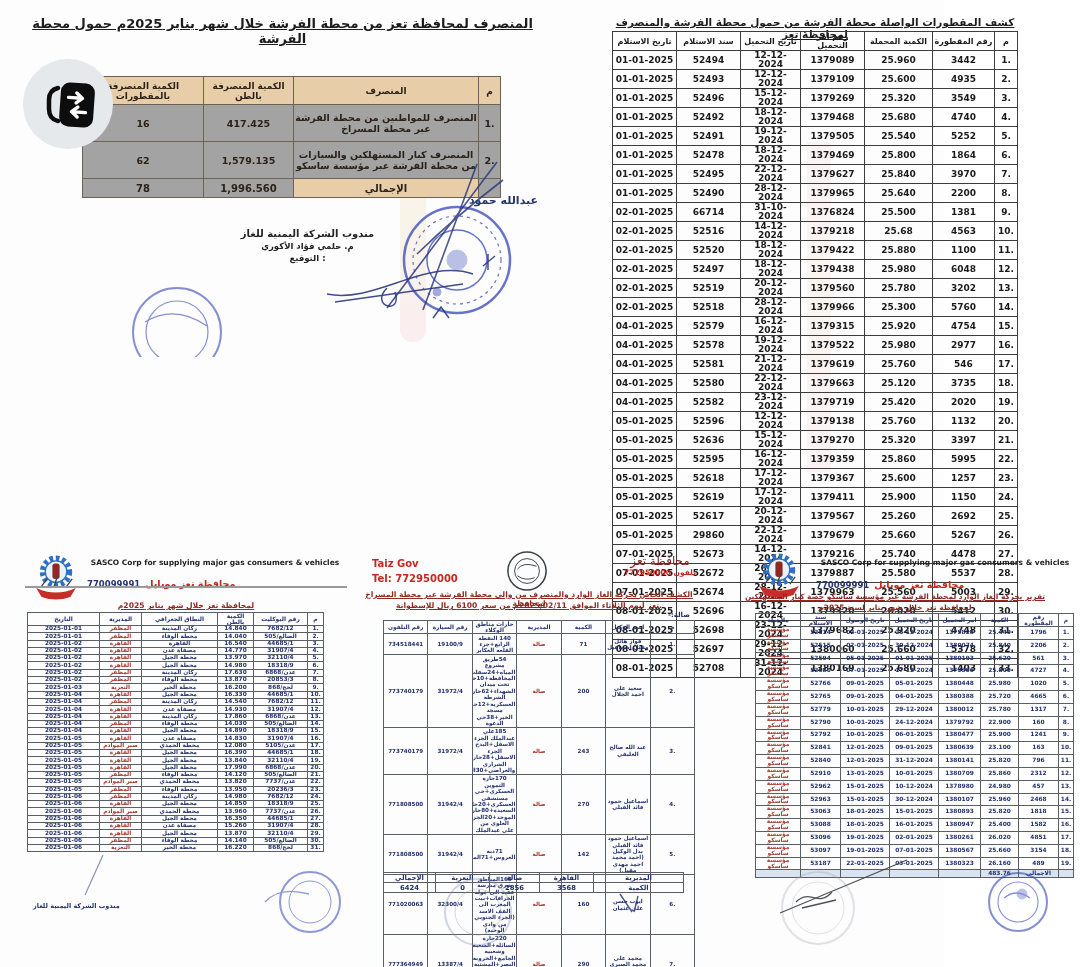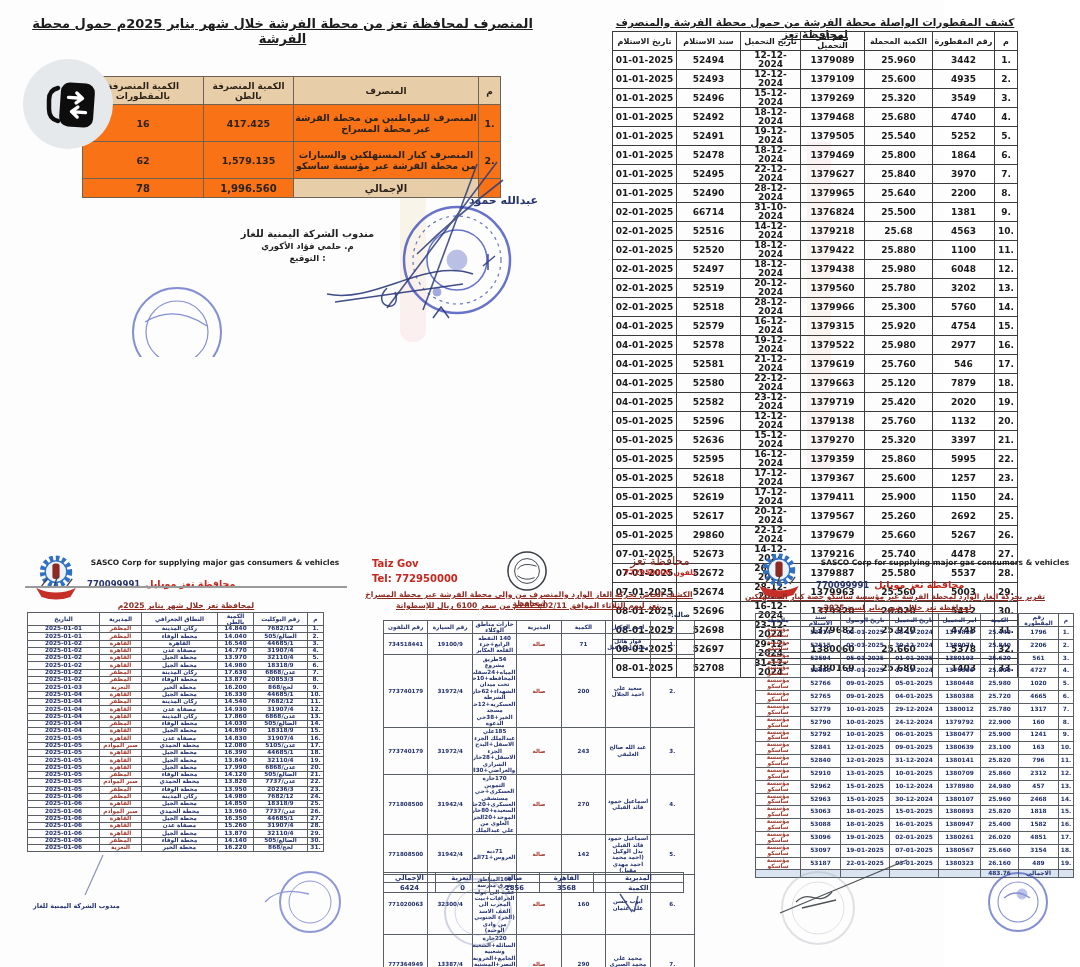--- a/index.html
+++ b/index.html
@@ -12,21 +12,21 @@
   table { border-collapse:collapse; table-layout:fixed; direction:rtl; }
   th,td { border:1px solid #4c4c4c; text-align:center; vertical-align:middle;
           unicode-bidi:plaintext; overflow:hidden; padding:0 1px; }
 
   
   #doc1 { left:25px; top:12px; width:515px; height:345px; }
   #doc1 .ttl { position:absolute; top:4px; left:0; width:100%; font-size:13px; }
   .t1 { position:absolute; left:57px; top:64px; width:418px; }
   .t1 th,.t1 td { border:1px solid #6e6254; font-weight:bold; color:#2b2218; }
   .t1 th { background:#e8cda9; font-size:9px; height:28px; }
-  .t1 td { background:#f97316; font-size:10px; }
+  .t1 td { background:#a3a3a3; font-size:10px; }
   .t1 th:nth-child(1){width:22px;} .t1 th:nth-child(2){width:185px;}
   .t1 th:nth-child(3){width:90px;} .t1 th:nth-child(4){width:121px;}
   .t1 tbody tr:nth-child(1) td,.t1 tbody tr:nth-child(2) td{height:37px;font-size:9.5px;}
   .t1 tbody tr:nth-child(3) td{height:19px;}
   .t1 tbody tr:nth-child(3) td:nth-child(2){background:#e8cda9;}
   .wmark { position:absolute; left:375px; top:82px; width:26px; height:248px;
     background:linear-gradient(180deg,#f3b8c2,#e8d7a0,#f3b8c2); opacity:.22; border-radius:12px;}
   .signer-left { position:absolute; left:205px; top:216px; width:155px; text-align:center;
     color:#232323; font-weight:bold; }
   .signer-left .l1{font-size:10px;} .signer-left .l2{font-size:8.5px;margin-top:2px;}
@@ -355,21 +355,21 @@
             <td>17.</td>
             <td>546</td>
             <td>25.760</td>
             <td>1379619</td>
             <td>21-12-2024</td>
             <td>52581</td>
             <td>04-01-2025</td>
           </tr>
           <tr>
             <td>18.</td>
-            <td>7879</td>
+            <td>3735</td>
             <td>25.120</td>
             <td>1379663</td>
             <td>22-12-2024</td>
             <td>52580</td>
             <td>04-01-2025</td>
           </tr>
           <tr>
             <td>19.</td>
             <td>2020</td>
             <td>25.420</td>

